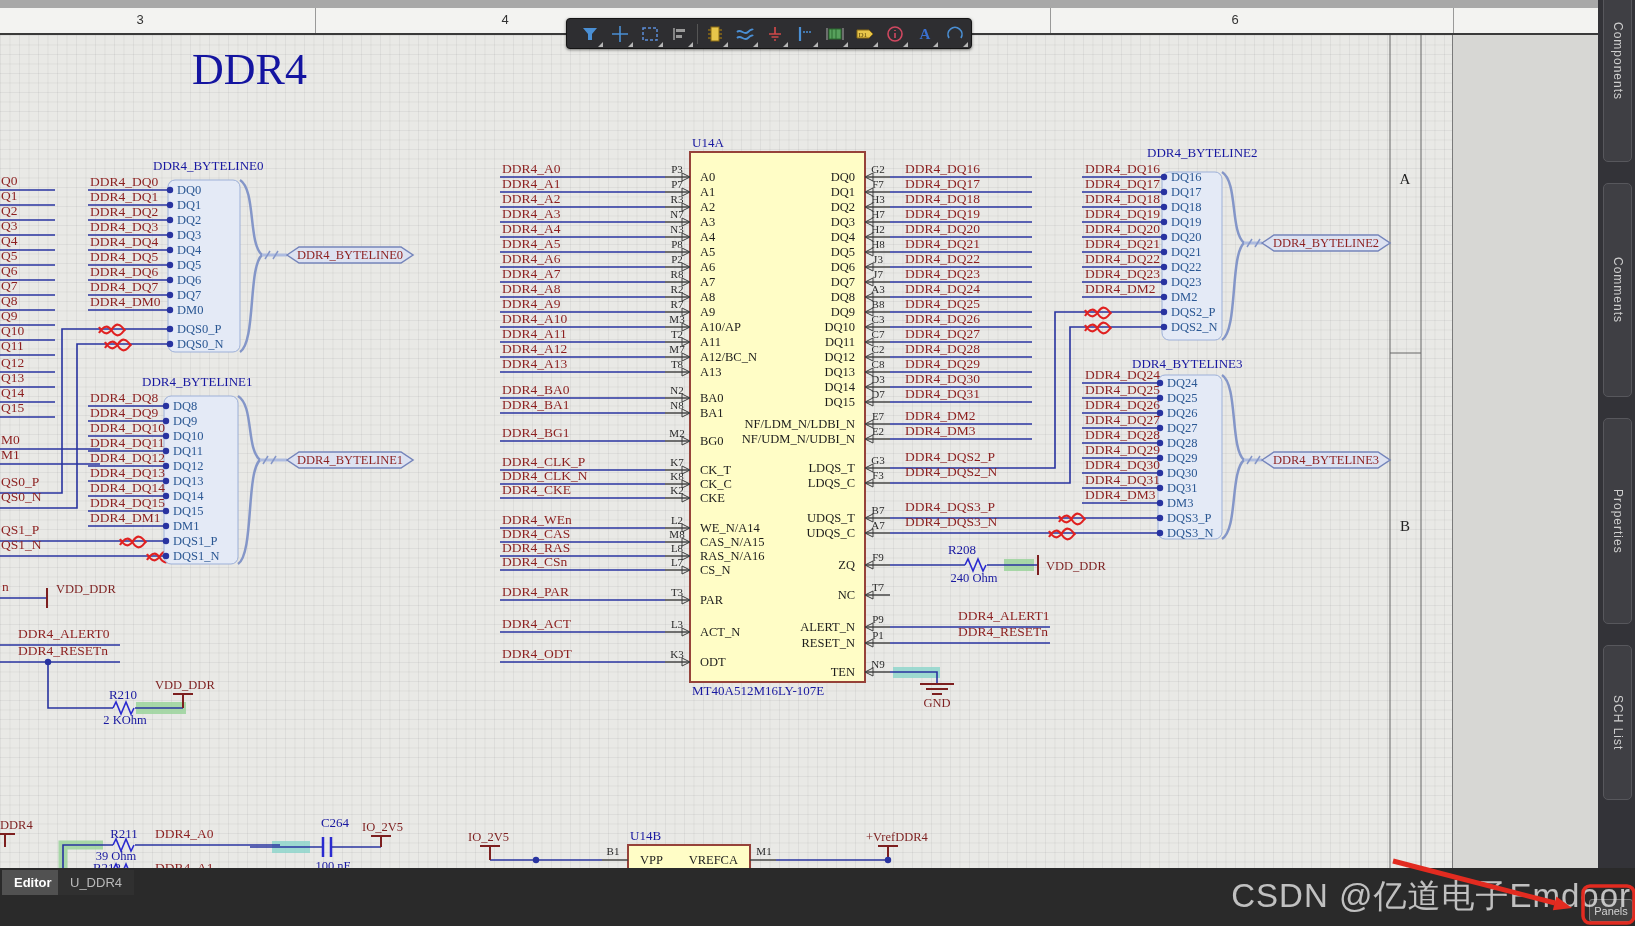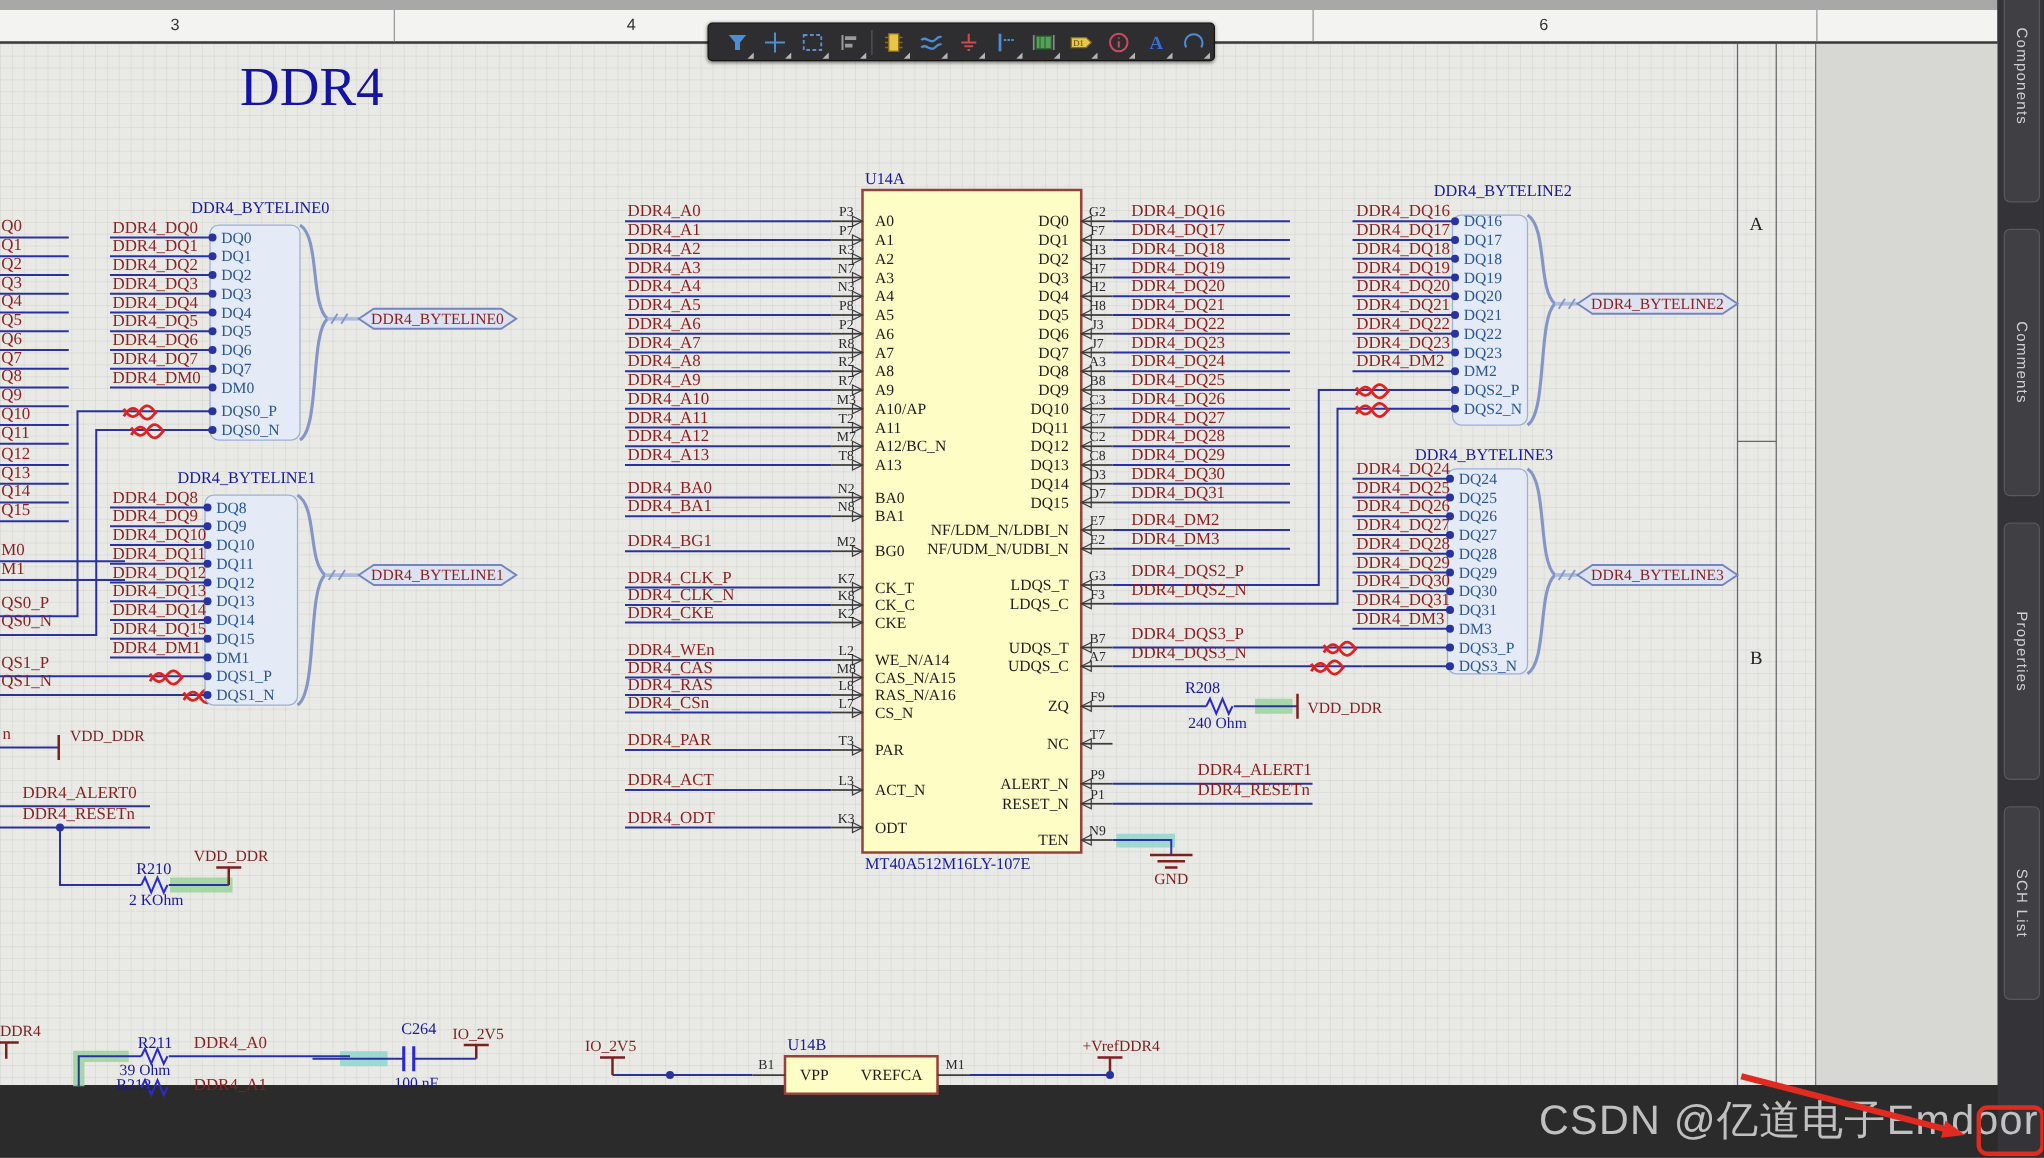--- a/index.html
+++ b/index.html
@@ -822,20 +822,31 @@
         <span>Comments</span>
       </div>
   <div class="side-tab" style="top:418px;height:204px;">
         <span>Properties</span>
       </div>
   <div class="side-tab" style="top:645px;height:153px;">
         <span>SCH List</span>
       </div>
 </div>
 
+<div id="bottombar">
+  <div id="tab-editor" class="doc-tab">
+        <span>Editor</span>
+      </div>
+  <div id="tab-uddr4" class="doc-tab">
+        <span>U_DDR4</span>
+      </div>
+  <div id="panels-btn">
+        <span>Panels</span>
+      </div>
+</div>
 
 <div id="watermark">CSDN @亿道电子Emdoor</div>
 
 <svg id="overlay" width="1635" height="926">
   <line x1="1393" y1="861" x2="1555" y2="903" stroke="#e22b20" stroke-width="5"></line>
   <polygon points="1572,908 1552.8,910.2 1556.4,896.6" fill="#e22b20"></polygon>
   <rect x="1583" y="886" width="51" height="37" rx="7" fill="none" stroke="#e22b20" stroke-width="3.5"></rect>
 </svg>
 
 </div>

